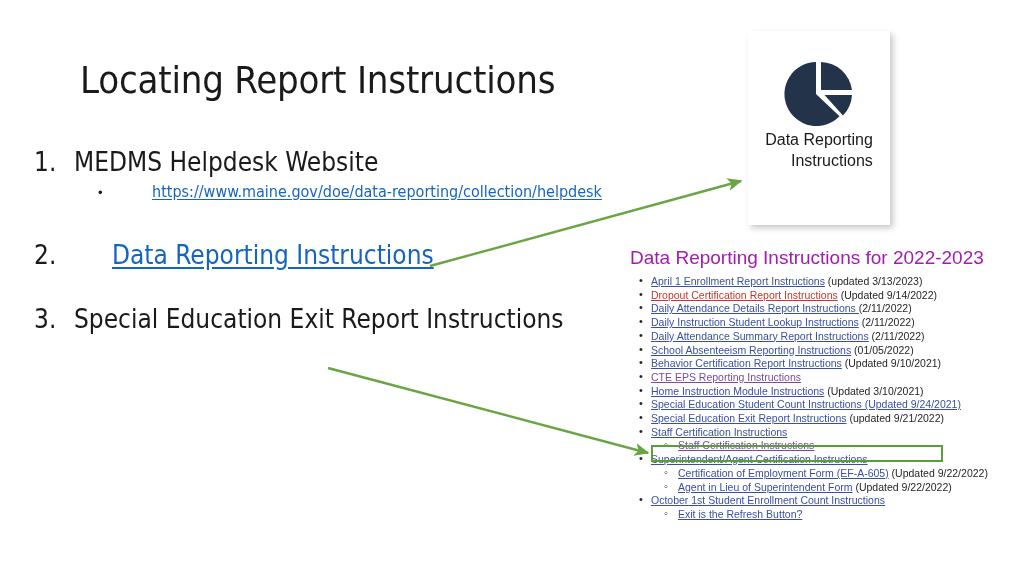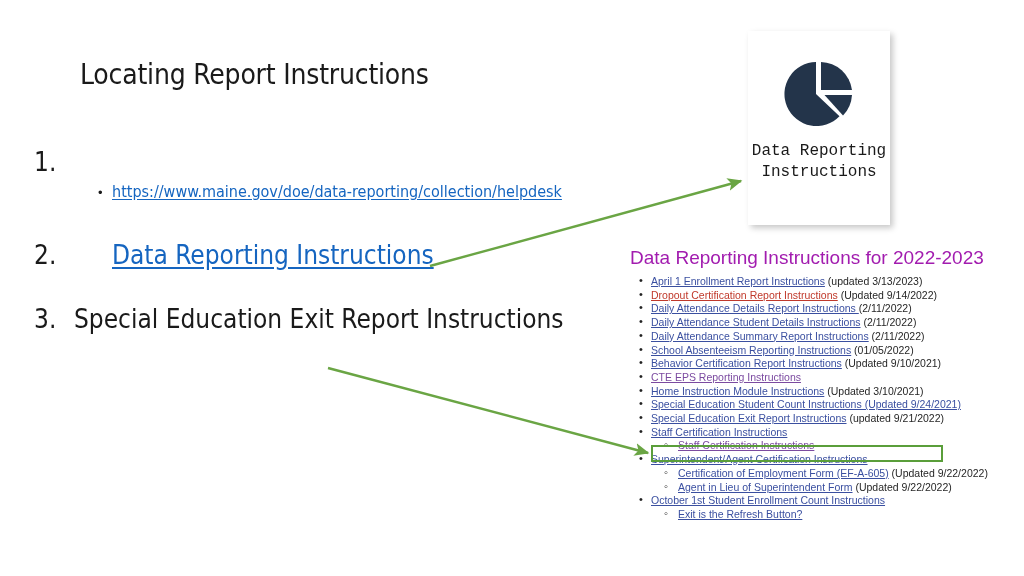--- a/index.html
+++ b/index.html
@@ -15,21 +15,21 @@
     overflow: hidden;
     font-family: "Liberation Sans", sans-serif;
     color: #000000;
   }
 
   
   #slide-title {
     position: absolute;
     left: 80px;
     top: 58px;
-    font-size: 28px;
+    font-size: 38px;
     font-weight: 400;
     letter-spacing: -0.2px;
     color: #1a1a1a;
     white-space: nowrap;
     font-family: "DejaVu Sans", sans-serif;
     font-stretch: condensed;
   }
 
   
   #outline {
@@ -83,20 +83,21 @@
   }
   .sub-link {
     font-size: 16px;
     line-height: 22px;
     color: #1565c0;
     text-decoration: underline;
     text-underline-offset: 2px;
     white-space: nowrap;
     font-family: "DejaVu Sans", sans-serif;
     font-stretch: condensed;
+    margin-left: 40px;
   }
   .spacer-1 { height: 30px; }
   .spacer-2 { height: 26px; }
 
   
   #doc-card {
     position: absolute;
     left: 748px;
     top: 31px;
     width: 142px;
@@ -107,26 +108,25 @@
     flex-direction: column;
     align-items: center;
     justify-content: flex-start;
   }
   #doc-card-icon {
     margin-top: 28px;
     width: 74px;
     height: 70px;
   }
   #doc-card-caption {
-    margin-top: 12px;
-    text-align: center;
+    text-align: right;
     font-size: 16px;
     line-height: 21px;
     color: #1a1a1a;
-    font-family: Liberation Mono, monospace;
+    font-family: Liberation Sans, sans-serif;
   }
 
   
   #web-shot {
     position: absolute;
     left: 630px;
     top: 246px;
     width: 394px;
     height: 320px;
   }
@@ -209,20 +209,21 @@
 </style>
 </head>
 <body>
 
 <div id="slide-title">Locating Report Instructions</div>
 
 <div id="outline">
     <div class="outline-item">
       <div class="outline-row">
         <span class="outline-num">1.</span>
+        <span class="outline-text">MEDMS Helpdesk Website</span>
       </div>
       <div class="sub-row">
         <span class="sub-bullet">•</span>
         <span class="sub-link">https://www.maine.gov/doe/data-reporting/collection/helpdesk</span>
       </div>
     </div>
     <div class="spacer-1"></div>
     <div class="outline-item">
       <div class="outline-row">
         <span class="outline-num">2.</span>
@@ -252,21 +253,21 @@
     <div>Instructions</div>
   </div>
 </div>
 
 <div id="web-shot">
   <div id="web-heading">Data Reporting Instructions for 2022-2023</div>
   <ul id="web-list">
       <li class="li1"><span class="wl wl-blue">April 1 Enrollment Report Instructions</span><span class="wmeta"> (updated 3/13/2023)</span></li>
       <li class="li1"><span class="wl wl-red">Dropout Certification Report Instructions</span><span class="wmeta"> (Updated 9/14/2022)</span></li>
       <li class="li1"><span class="wl wl-blue">Daily Attendance Details Report Instructions </span><span class="wmeta">(2/11/2022)</span></li>
-      <li class="li1"><span class="wl wl-blue">Daily Attendance Student Details Instructions</span><span class="wmeta"> (2/11/2022)</span></li>
+      <li class="li1"><span class="wl wl-blue">Daily Instruction Student Lookup Instructions</span><span class="wmeta"> (2/11/2022)</span></li>
       <li class="li1"><span class="wl wl-blue">Daily Attendance Summary Report Instructions</span><span class="wmeta"> (2/11/2022)</span></li>
       <li class="li1"><span class="wl wl-blue">School Absenteeism Reporting Instructions</span><span class="wmeta"> (01/05/2022)</span></li>
       <li class="li1"><span class="wl wl-blue">Behavior Certification Report Instructions</span><span class="wmeta"> (Updated 9/10/2021)</span></li>
       <li class="li1"><span class="wl wl-purple">CTE EPS Reporting Instructions</span></li>
       <li class="li1"><span class="wl wl-blue">Home Instruction Module Instructions</span><span class="wmeta"> (Updated 3/10/2021)</span></li>
       <li class="li1"><span class="wl wl-blue">Special Education Student Count Instructions (Updated 9/24/2021)</span></li>
       <li class="li1"><span class="wl wl-blue">Special Education Exit Report Instructions</span><span class="wmeta"> (updated 9/21/2022)</span></li>
       <li class="li1"><span class="wl wl-blue">Staff Certification Instructions</span></li>
       <li class="li2"><span class="wl wl-purple">Staff Certification Instructions</span></li>
       <li class="li1"><span class="wl wl-blue">Superintendent/Agent Certification Instructions</span></li>

